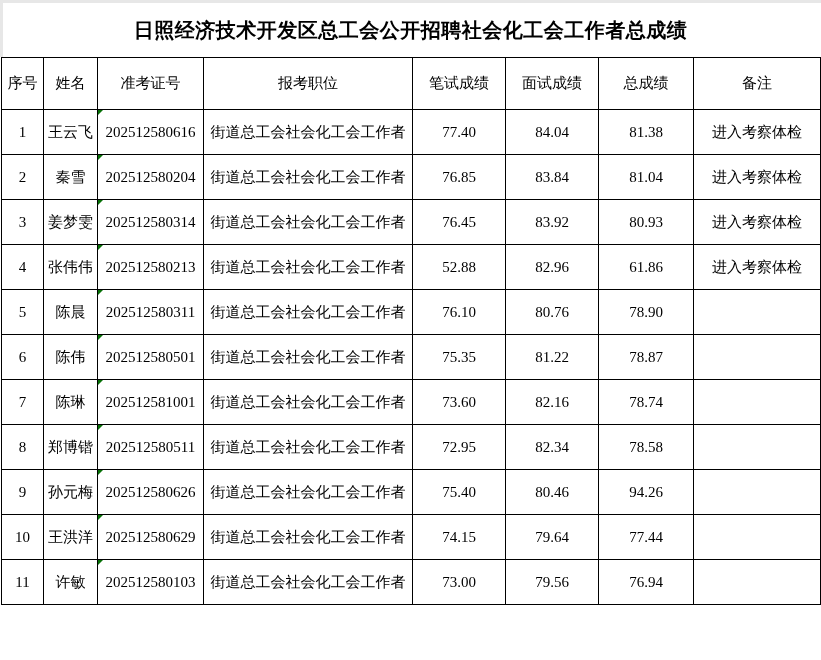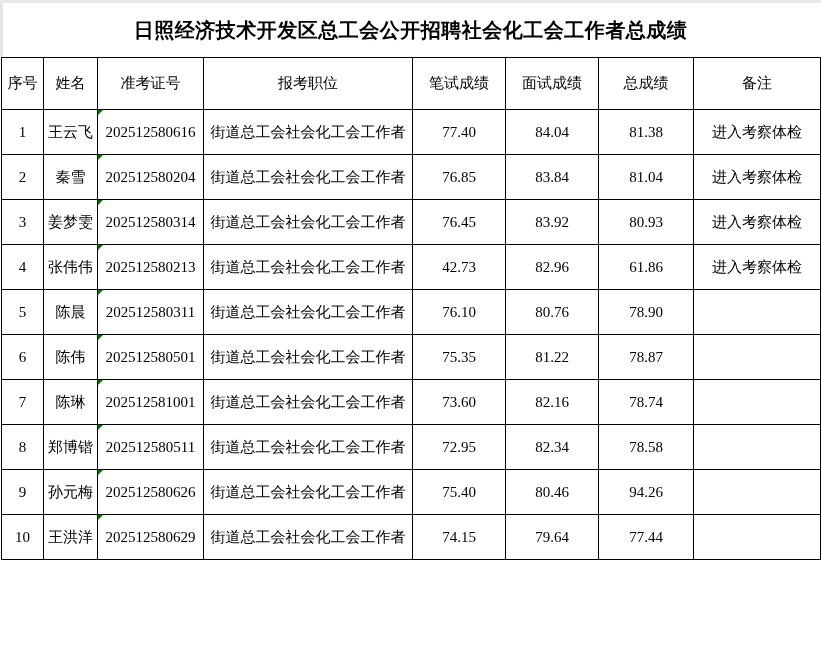--- a/index.html
+++ b/index.html
@@ -100,21 +100,21 @@
         <td>76.45</td>
         <td>83.92</td>
         <td>80.93</td>
         <td>进入考察体检</td>
       </tr>
       <tr>
         <td>4</td>
         <td>张伟伟</td>
         <td>202512580213<span class="flag"></span></td>
         <td>街道总工会社会化工会工作者</td>
-        <td>42.73</td>
+        <td>52.88</td>
         <td>82.96</td>
         <td>61.86</td>
         <td>进入考察体检</td>
       </tr>
       <tr>
         <td>5</td>
         <td>陈晨</td>
         <td>202512580311<span class="flag"></span></td>
         <td>街道总工会社会化工会工作者</td>
         <td>76.10</td>
@@ -165,14 +165,24 @@
       <tr>
         <td>10</td>
         <td>王洪洋</td>
         <td>202512580629<span class="flag"></span></td>
         <td>街道总工会社会化工会工作者</td>
         <td>74.15</td>
         <td>79.64</td>
         <td>77.44</td>
         <td></td>
       </tr>
+      <tr>
+        <td>11</td>
+        <td>许敏</td>
+        <td>202512580103<span class="flag"></span></td>
+        <td>街道总工会社会化工会工作者</td>
+        <td>73.00</td>
+        <td>79.56</td>
+        <td>76.94</td>
+        <td></td>
+      </tr>
     </tbody>
 </table>
 
 </body></html>

